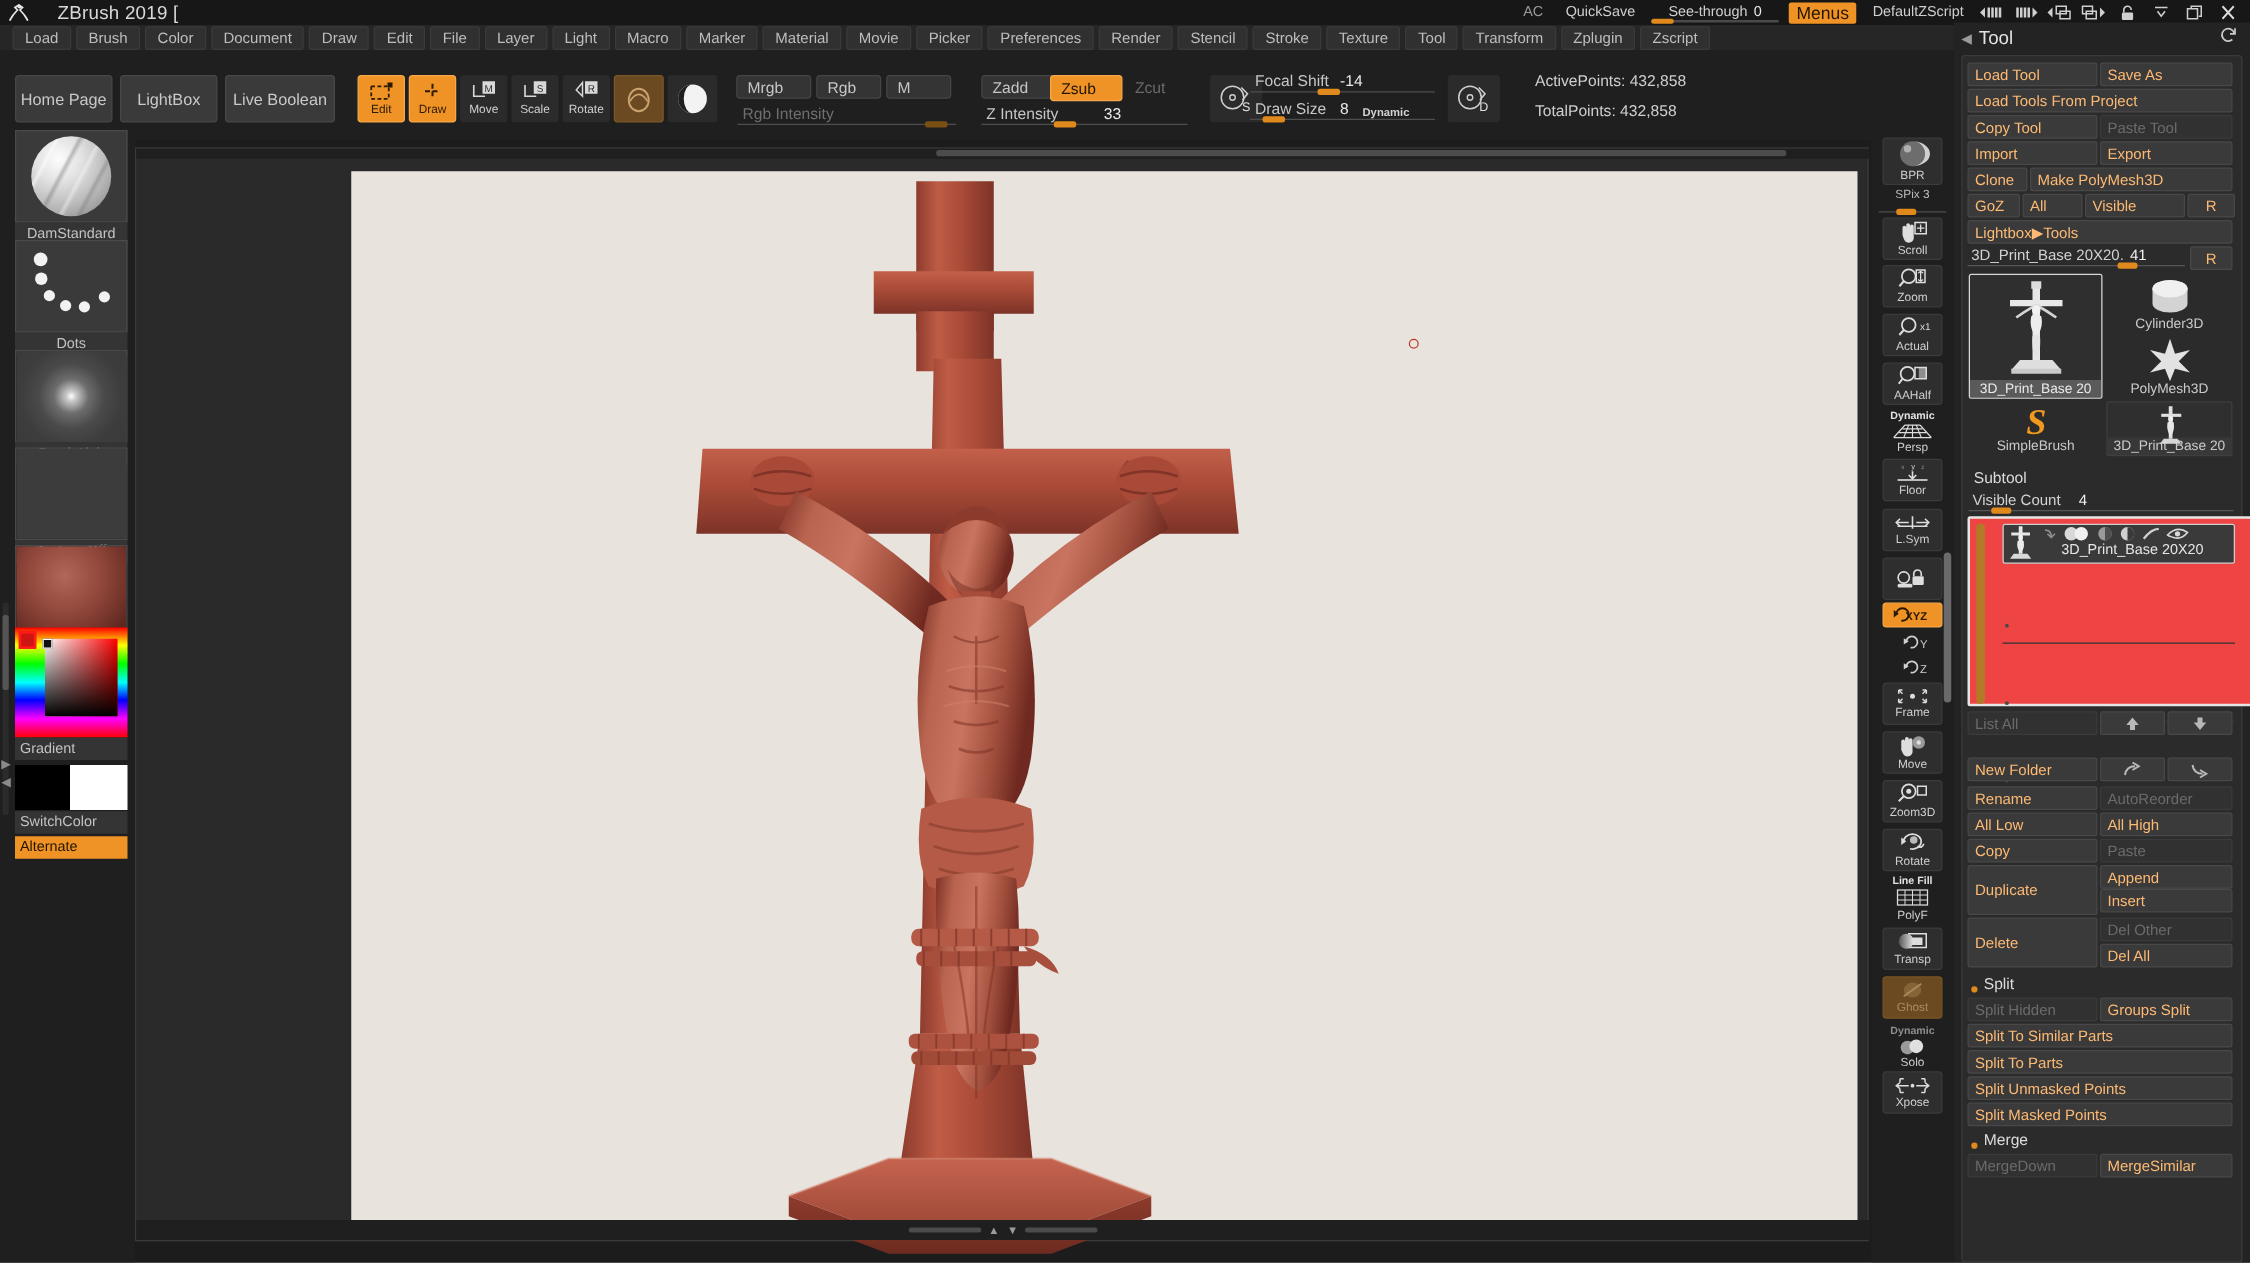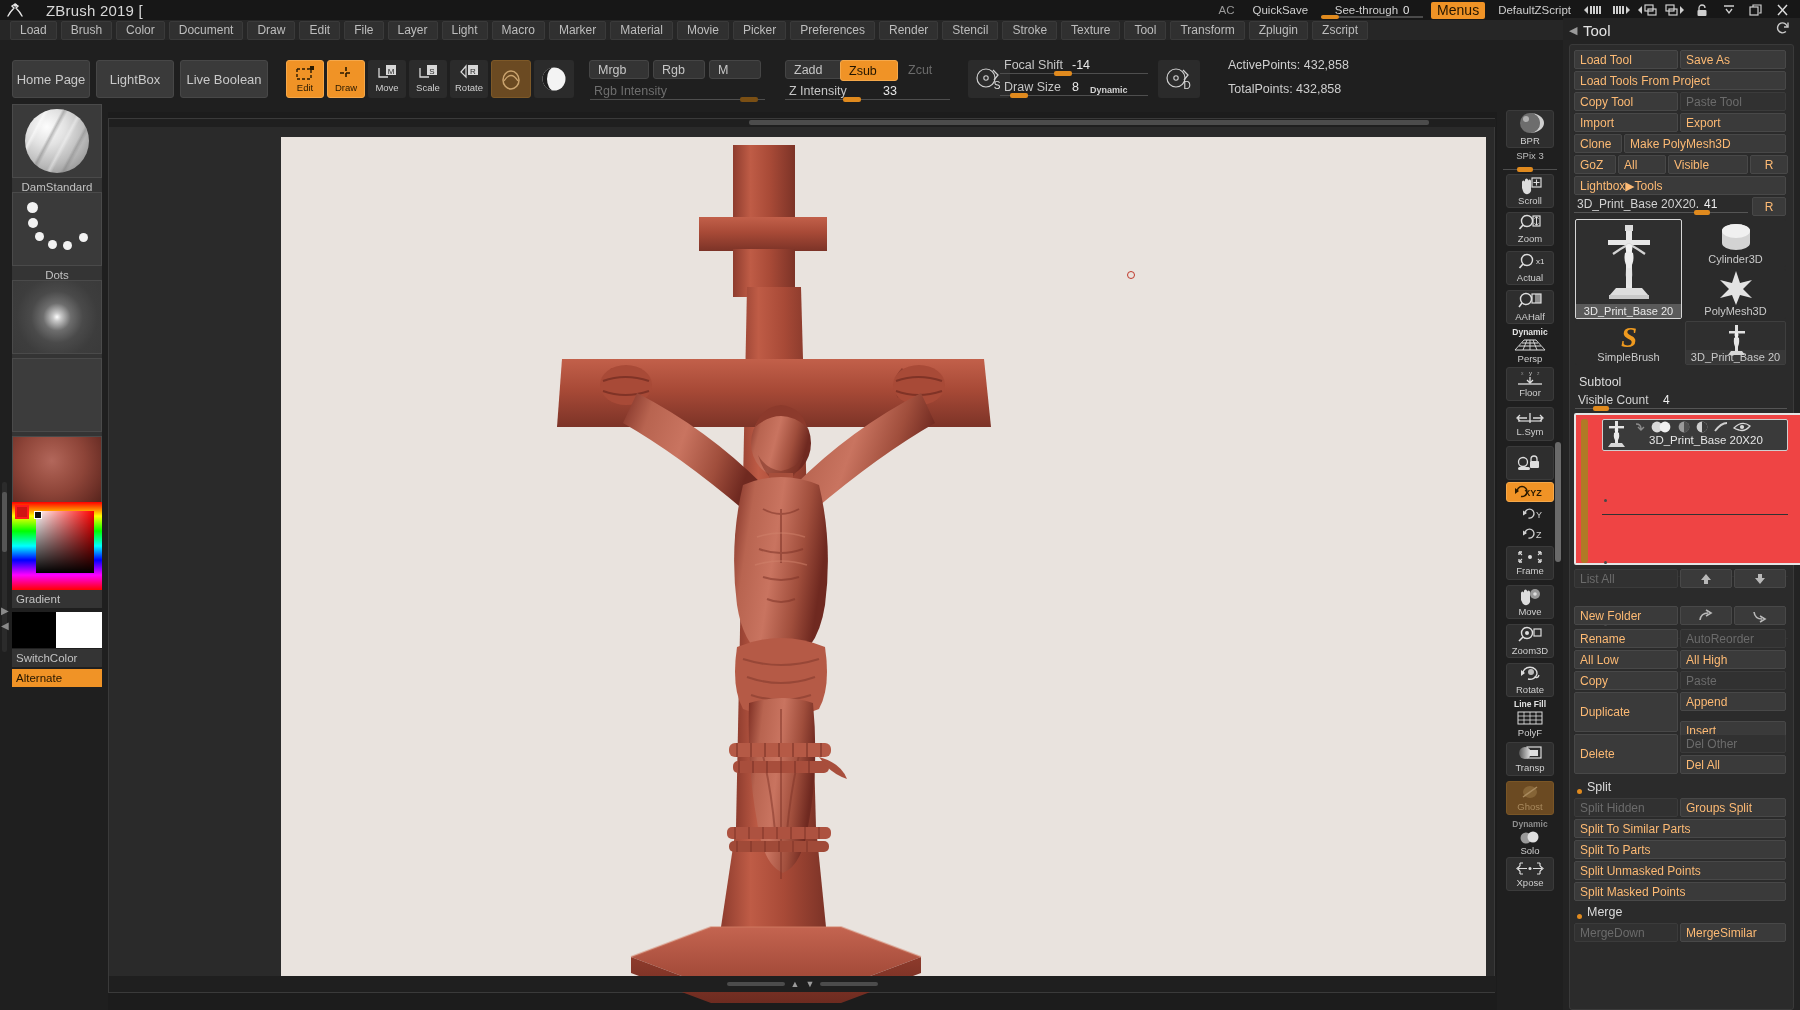--- a/index.html
+++ b/index.html
@@ -1055,21 +1055,21 @@
       <div class="rbtnrow" style="left:4px;top:605px;">
         <div class="pbtn" style="width:104px;">All Low</div>
         <div class="pbtn" style="width:106px;">All High</div>
       </div>
       <div class="rbtnrow" style="left:4px;top:626px;">
         <div class="pbtn" style="width:104px;">Copy</div>
         <div class="pbtn disabled" style="width:106px;">Paste</div>
       </div>
       <div class="rbtnrow" style="left:4px;top:647px;">
         <div class="pbtn" style="width:104px;height:40px;">Duplicate</div>
-        <div style="display:flex;flex-direction:column;gap:10px;">
+        <div style="display:flex;flex-direction:column;gap:0;">
           <div class="pbtn" style="width:106px;">Append</div>
           <div class="pbtn" style="width:106px;">Insert</div>
         </div>
       </div>
       <div class="rbtnrow" style="left:4px;top:689px;">
         <div class="pbtn" style="width:104px;height:40px;">Delete</div>
         <div style="display:flex;flex-direction:column;gap:2px;">
           <div class="pbtn disabled" style="width:106px;">Del Other</div>
           <div class="pbtn" style="width:106px;">Del All</div>
         </div>

